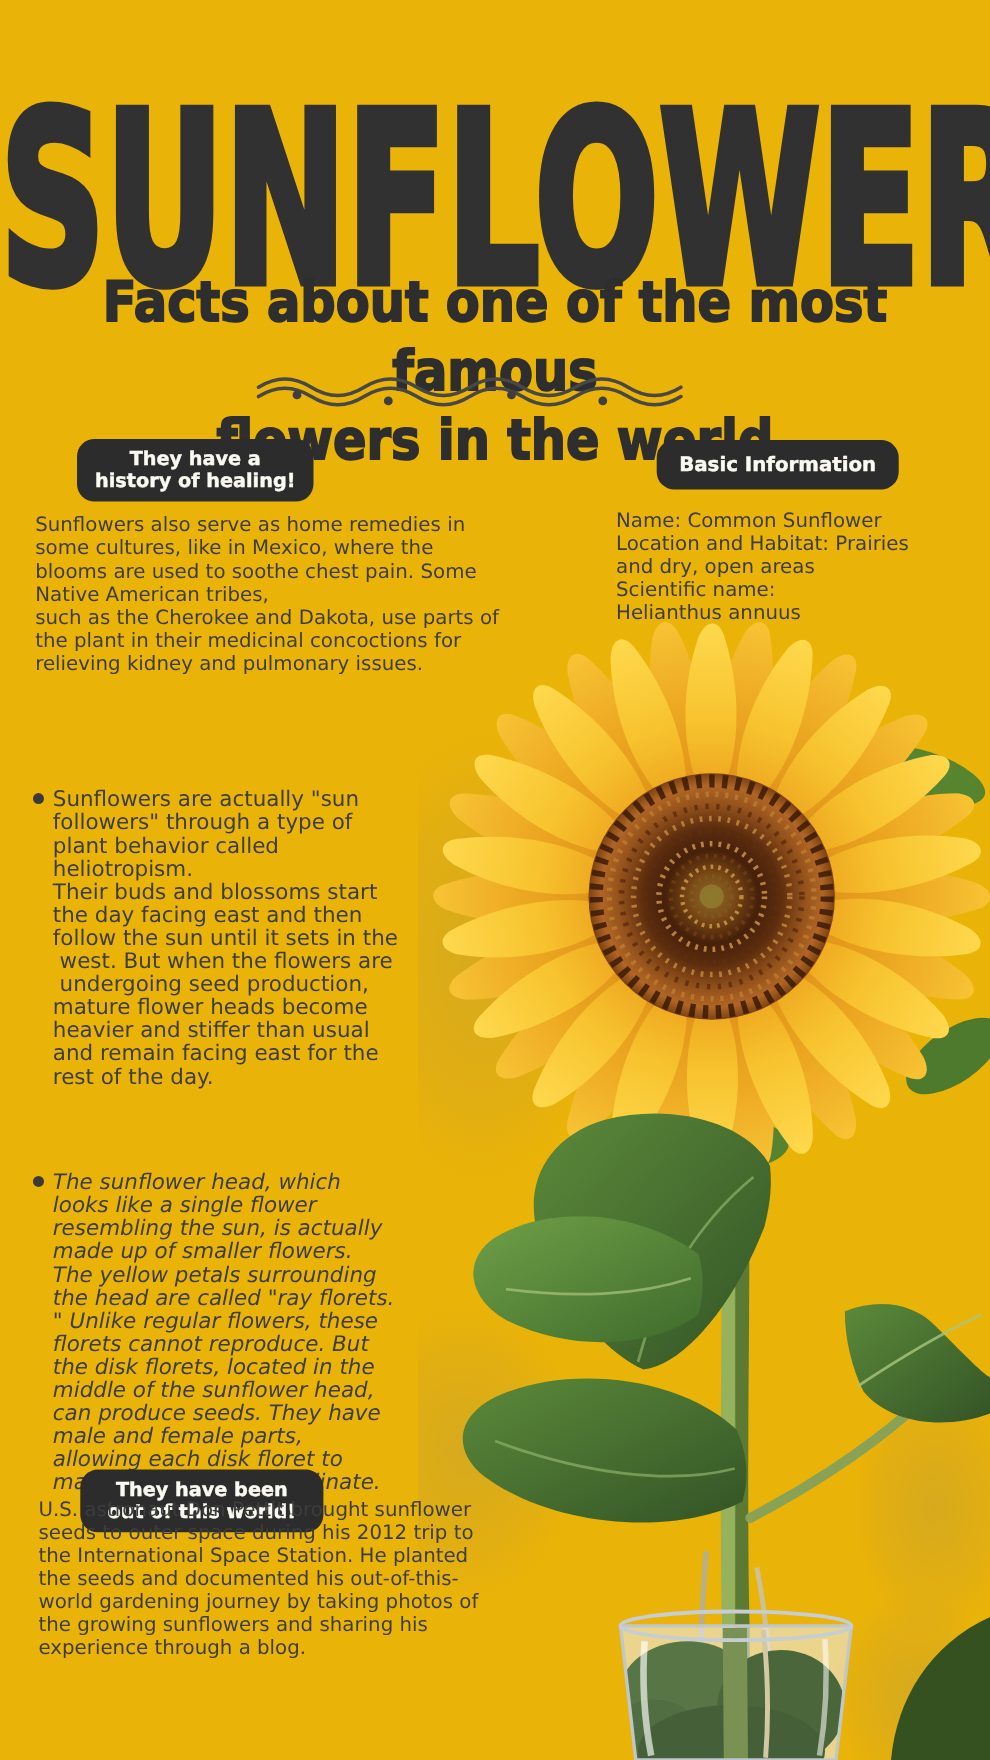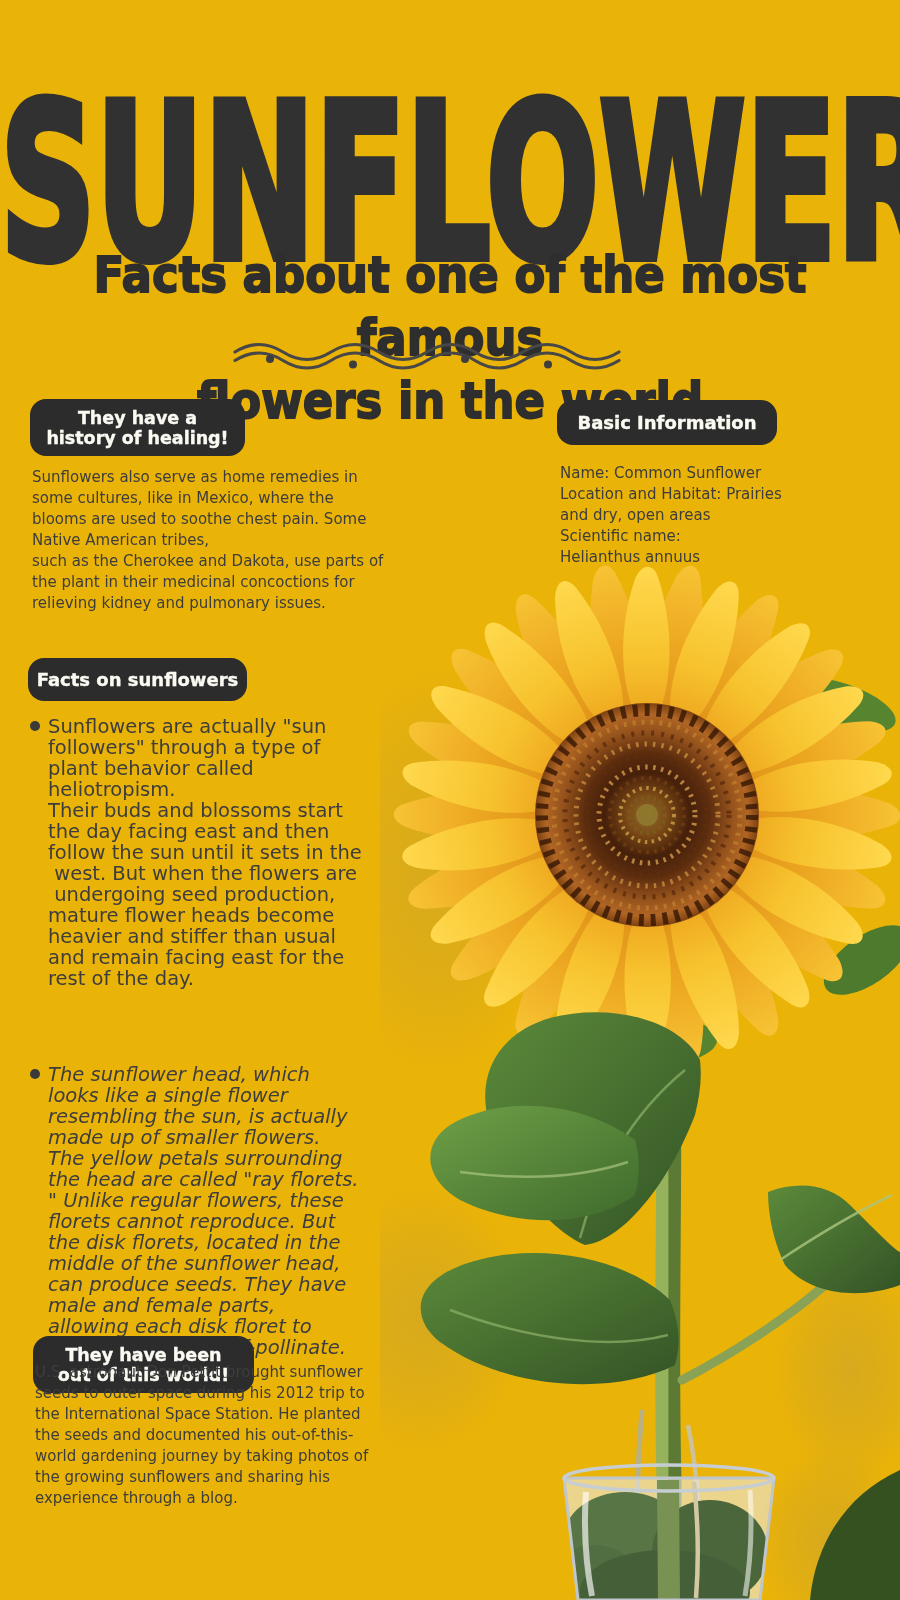--- a/index.html
+++ b/index.html
@@ -10,27 +10,27 @@
   .title{left:0;right:0;top:-14px;text-align:center;font-size:133px;font-weight:bold;
          line-height:135px;color:#313131;-webkit-text-stroke:5px #313131;letter-spacing:0;
          transform:scaleY(1.62);transform-origin:center top;white-space:pre;}
   .subtitle{left:0;right:0;top:207px;text-align:center;font-size:45px;font-weight:bold;
          line-height:56px;color:#2e2e2e;-webkit-text-stroke:1.6px #2e2e2e;
          transform:scaleY(1.12);transform-origin:center top;white-space:pre-wrap;}
   .wave{left:233px;top:342px;z-index:2;}
   
   .badge{background:#2c2c2c;color:#fbfaf2;border-radius:16px;display:flex;align-items:center;
          justify-content:center;text-align:center;font-weight:bold;font-size:17.5px;
-         line-height:20px;white-space:pre-wrap;-webkit-text-stroke:0.4px #fbfaf2;z-index:3;}
+         line-height:20px;white-space:pre-wrap;-webkit-text-stroke:0.4px #fbfaf2;z-index:3;margin-left:40px;}
   .badge-healing{left:30px;top:399px;width:215px;height:57px;}
   .badge-basic{left:557px;top:400px;width:220px;height:45px;font-size:18px;}
   .badge-facts{left:28px;top:658px;width:219px;height:43px;font-size:18px;}
   .badge-space{left:33px;top:1336px;width:221px;height:57px;}
   
-  .para{white-space:pre-wrap;font-size:15px;line-height:21px;color:#3d3d3d;z-index:3;}
+  .para{white-space:pre-wrap;font-size:18px;line-height:21px;color:#3d3d3d;z-index:3;}
   .para-healing{left:32px;top:467px;width:470px;}
   .para-basic{left:560px;top:463px;width:330px;}
   .para-space{left:35px;top:1362px;width:470px;}
   .fact{position:absolute;display:flex;gap:8px;left:30px;width:405px;z-index:3;}
   .fact-1{top:716px;}
   .fact-2{top:1064px;font-style:italic;}
   .dot{width:10px;height:10px;border-radius:50%;background:#3a3a3a;flex:0 0 auto;margin-top:5px;}
   .fact-text{white-space:pre-wrap;font-size:19.5px;line-height:21px;color:#3d3d3d;}
   
   .flower{position:absolute;left:380px;top:540px;width:520px;height:1060px;z-index:1;}
@@ -211,21 +211,20 @@
 the plant in their medicinal concoctions for
 relieving kidney and pulmonary issues.</div>
 
   <div class="abs para para-basic">Name: Common Sunflower
 Location and Habitat: Prairies
 and dry, open areas
 Scientific name:
 Helianthus annuus</div>
   <div class="abs badge badge-basic">Basic Information</div>
 
-  <div class="abs badge badge-facts">Facts on sunflowers</div>
   <div class="fact fact-1">
     <span class="dot"></span>
     <div class="fact-text">Sunflowers are actually "sun
 followers" through a type of
 plant behavior called
 heliotropism.
 Their buds and blossoms start
 the day facing east and then
 follow the sun until it sets in the
  west. But when the flowers are

